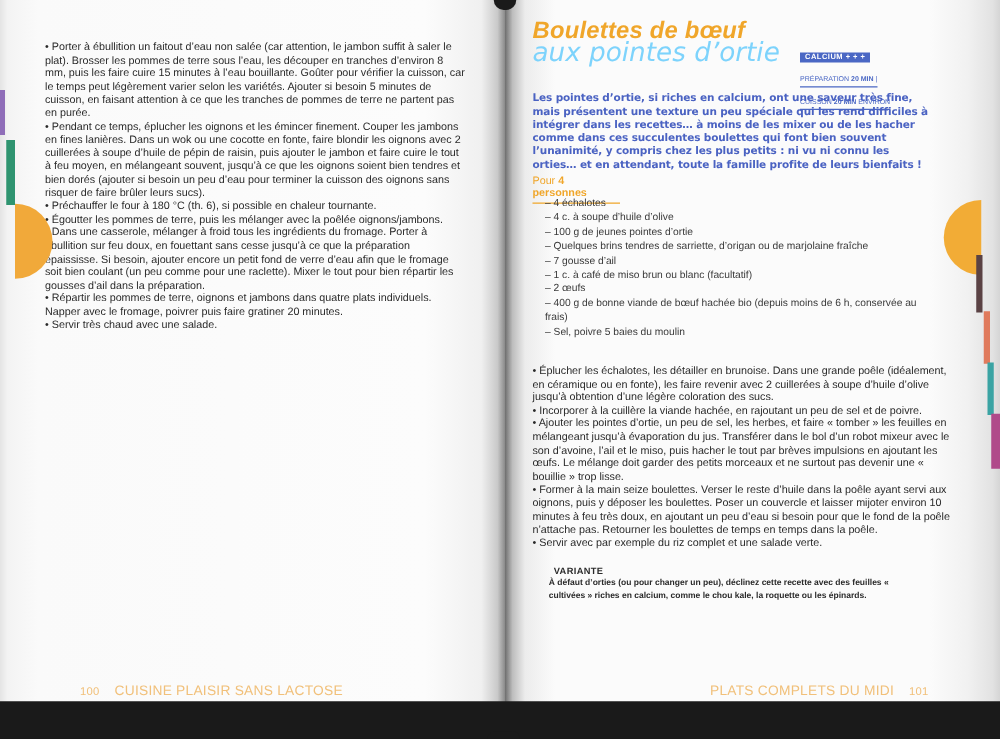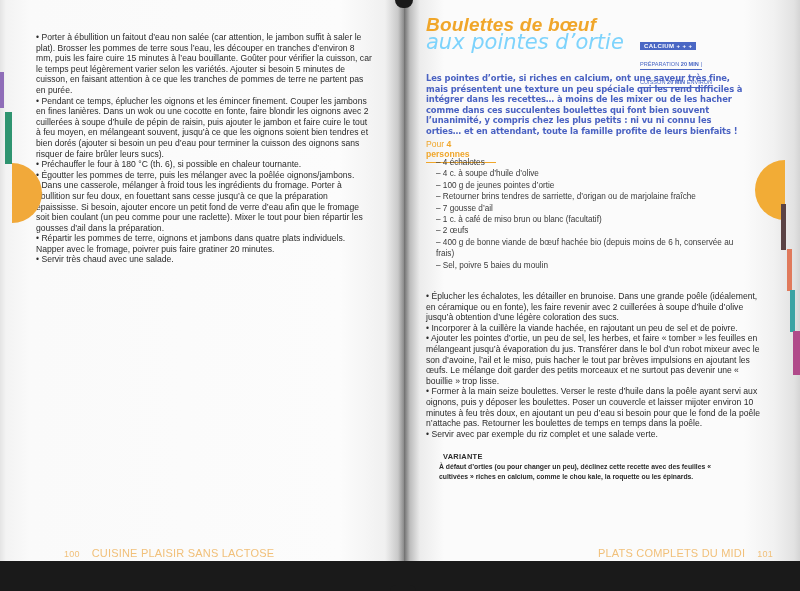--- a/index.html
+++ b/index.html
@@ -49,21 +49,21 @@
   .steps { position: absolute; left: 426px; top: 291px; width: 336px; }
   .steps p.bullet::before { content: "•  "; }
 
   .variante { position: absolute; left: 439px; top: 452px; width: 300px; }
   .variante-title { font-size: 7.4px; font-weight: bold; color: #2a2a2a; letter-spacing: 0.3px; margin-left: 4px; }
   .variante-text { font-size: 6.8px; line-height: 10px; color: #2a2a2a; font-weight: bold; margin-top: 1px; }
 
   .folio { position: absolute; font-size: 11px; color: #f1c07a; letter-spacing: 0.2px; }
   .folio-left { left: 64px; top: 547px; }
   .folio-left .num { font-size: 9px; margin-right: 12px; }
-  .folio-right { left: 598px; top: 547px; }
+  .folio-right { left: 568px; top: 547px; }
   .folio-right .num { font-size: 9px; margin-left: 12px; }
 
   
   .tab { position: absolute; }
   .circle-left { left: 12px; top: 163px; width: 30px; height: 60px; background: #f1a93a; border-radius: 0 30px 30px 0; }
   .circle-right { left: 755px; top: 160px; width: 30px; height: 60px; background: #f2ac36; border-radius: 30px 0 0 30px; }
   .tab-purple { left: 0; top: 72px; width: 4px; height: 36px; background: #8f6db8; }
   .tab-green { left: 5px; top: 112px; width: 7px; height: 52px; background: #2f9470; }
   .tab-brown { left: 781px; top: 204px; width: 5px; height: 46px; background: #5a4244; }
   .tab-salmon { left: 787px; top: 249px; width: 5px; height: 42px; background: #e07a5c; }
@@ -103,21 +103,21 @@
   </div>
 
   <div class="intro">Les pointes d’ortie, si riches en calcium, ont une saveur très fine, mais présentent une texture un peu spéciale qui les rend difficiles à intégrer dans les recettes… à moins de les mixer ou de les hacher comme dans ces succulentes boulettes qui font bien souvent l’unanimité, y compris chez les plus petits : ni vu ni connu les orties… et en attendant, toute la famille profite de leurs bienfaits !</div>
 
   <div class="servings"><span>Pour </span><b>4 personnes</b></div>
 
   <ul class="ingredients">
     <li class="dash">4 échalotes</li>
     <li class="dash">4 c. à soupe d’huile d’olive</li>
     <li class="dash">100 g de jeunes pointes d’ortie</li>
-    <li class="dash">Retourner brins tendres de sarriette, d’origan ou de marjolaine fraîche</li>
+    <li class="dash">Quelques brins tendres de sarriette, d’origan ou de marjolaine fraîche</li>
     <li class="dash">7 gousse d’ail</li>
     <li class="dash">1 c. à café de miso brun ou blanc (facultatif)</li>
     <li class="dash">2 œufs</li>
     <li class="dash">400 g de bonne viande de bœuf hachée bio (depuis moins de 6 h, conservée au frais)</li>
     <li class="dash">Sel, poivre 5 baies du moulin</li>
   </ul>
 
   <div class="steps body-text">
     <p class="bullet">Éplucher les échalotes, les détailler en brunoise. Dans une grande poêle (idéalement, en céramique ou en fonte), les faire revenir avec 2 cuillerées à soupe d’huile d’olive jusqu’à obtention d’une légère coloration des sucs.</p>
     <p class="bullet">Incorporer à la cuillère la viande hachée, en rajoutant un peu de sel et de poivre.</p>

